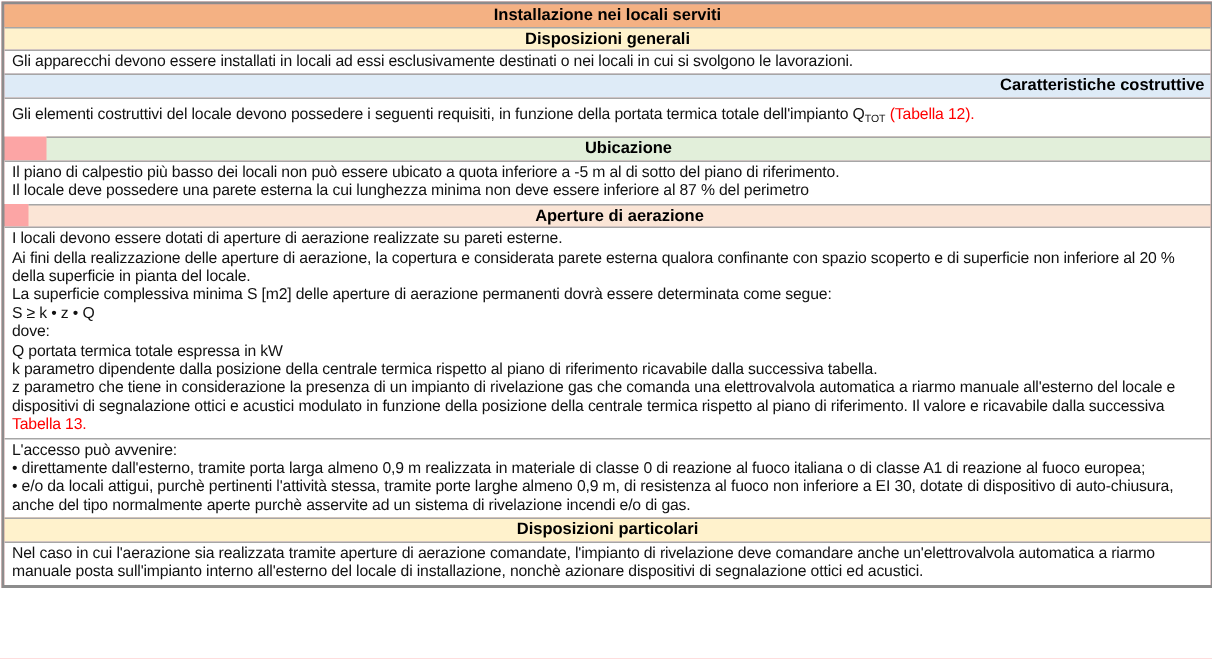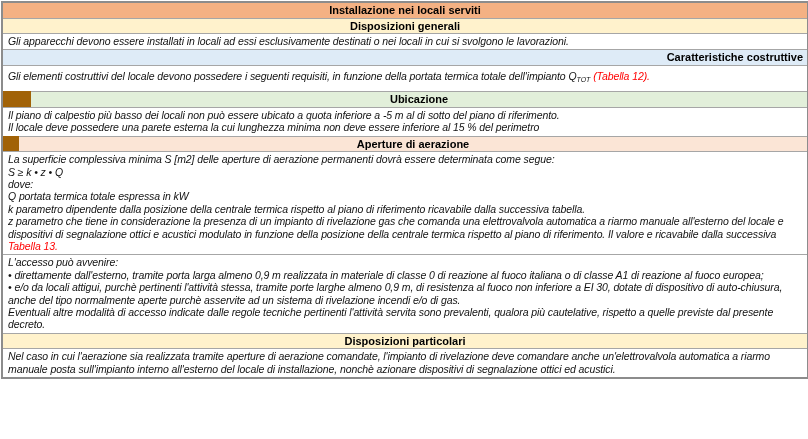--- a/index.html
+++ b/index.html
@@ -16,21 +16,21 @@
   html,body{margin:0;padding:0;background:#ffffff;}
   body{
     width:808px;height:439px;overflow:hidden;
     font-family:"Liberation Sans","DejaVu Sans",sans-serif;
     color:var(--text_color);
   }
   .page{width:808px;height:439px;background:#ffffff;box-sizing:border-box;padding:1px;}
   .grid{
     width:804px;
     border:2px solid var(--border_outer);
-    background:#a16207;
+    background:#fca5a5;
   }
   .row{
     border-top:1px solid var(--border_inner);
     box-sizing:border-box;
   }
   .row:first-child{border-top:none;}
   .hdr{
     text-align:center;
     font-weight:bold;
     font-size:11px;
@@ -46,21 +46,20 @@
   .body{
     background:#ffffff;
     font-size:10.5px;
     padding:1px 5px 2px 5px;
   }
   .body.tall{padding-top:4px;padding-bottom:5px;}
   .body p{
     margin:0;
     line-height:12.4px;
     letter-spacing:-0.1px;
-    font-style:italic;
   }
   a.ref{color:var(--red_text);text-decoration:none;cursor:pointer;}
   sub.qsub{font-size:7px;vertical-align:-2px;letter-spacing:0;}
 </style>
 </head>
 <body>
 
 <div class="page">
   <div class="grid">
 
@@ -72,38 +71,39 @@
     </div>
 
     <div class="row hdr blue">Caratteristiche costruttive</div>
     <div class="row body tall">
       <p><span>Gli elementi costruttivi del locale devono possedere i seguenti requisiti, in funzione della portata termica totale dell'impianto Q</span><sub class="qsub">TOT</sub><a class="ref"> (Tabella 12).</a></p>
     </div>
 
     <div class="row hdr green">Ubicazione</div>
     <div class="row body">
       <p>Il piano di calpestio più basso dei locali non può essere ubicato a quota inferiore a -5 m al di sotto del piano di riferimento.</p>
-      <p>Il locale deve possedere una parete esterna la cui lunghezza minima non deve essere inferiore al 15 % del perimetro</p>
+      <p>Il locale deve possedere una parete esterna la cui lunghezza minima non deve essere inferiore al 87 % del perimetro</p>
     </div>
 
     <div class="row hdr salmon">Aperture di aerazione</div>
     <div class="row body">
+      <p>I locali devono essere dotati di aperture di aerazione realizzate su pareti esterne.</p>
+      <p>Ai fini della realizzazione delle aperture di aerazione, la copertura e considerata parete esterna qualora confinante con spazio scoperto e di superficie non inferiore al 20 % della superficie in pianta del locale.</p>
       <p>La superficie complessiva minima S [m2] delle aperture di aerazione permanenti dovrà essere determinata come segue:</p>
       <p>S ≥ k • z • Q</p>
       <p>dove:</p>
       <p>Q portata termica totale espressa in kW</p>
       <p>k parametro dipendente dalla posizione della centrale termica rispetto al piano di riferimento ricavabile dalla successiva tabella.</p>
       <p><span>z parametro che tiene in considerazione la presenza di un impianto di rivelazione gas che comanda una elettrovalvola automatica a riarmo manuale all'esterno del locale e dispositivi di segnalazione ottici e acustici modulato in funzione della posizione della centrale termica rispetto al piano di riferimento. Il valore e ricavabile dalla successiva </span><a class="ref">Tabella 13.</a></p>
     </div>
 
     <div class="row body">
       <p>L'accesso può avvenire:</p>
       <p>• direttamente dall'esterno, tramite porta larga almeno 0,9 m realizzata in materiale di classe 0 di reazione al fuoco italiana o di classe A1 di reazione al fuoco europea;</p>
       <p>• e/o da locali attigui, purchè pertinenti l'attività stessa, tramite porte larghe almeno 0,9 m, di resistenza al fuoco non inferiore a EI 30, dotate di dispositivo di auto-chiusura, anche del tipo normalmente aperte purchè asservite ad un sistema di rivelazione incendi e/o di gas.</p>
-      <p>Eventuali altre modalità di accesso indicate dalle regole tecniche pertinenti l'attività servita sono prevalenti, qualora più cautelative, rispetto a quelle previste dal presente decreto.</p>
     </div>
 
     <div class="row hdr cream">Disposizioni particolari</div>
     <div class="row body">
       <p>Nel caso in cui l'aerazione sia realizzata tramite aperture di aerazione comandate, l'impianto di rivelazione deve comandare anche un'elettrovalvola automatica a riarmo manuale posta sull'impianto interno all'esterno del locale di installazione, nonchè azionare dispositivi di segnalazione ottici ed acustici.</p>
     </div>
 
   </div>
 </div>
 

